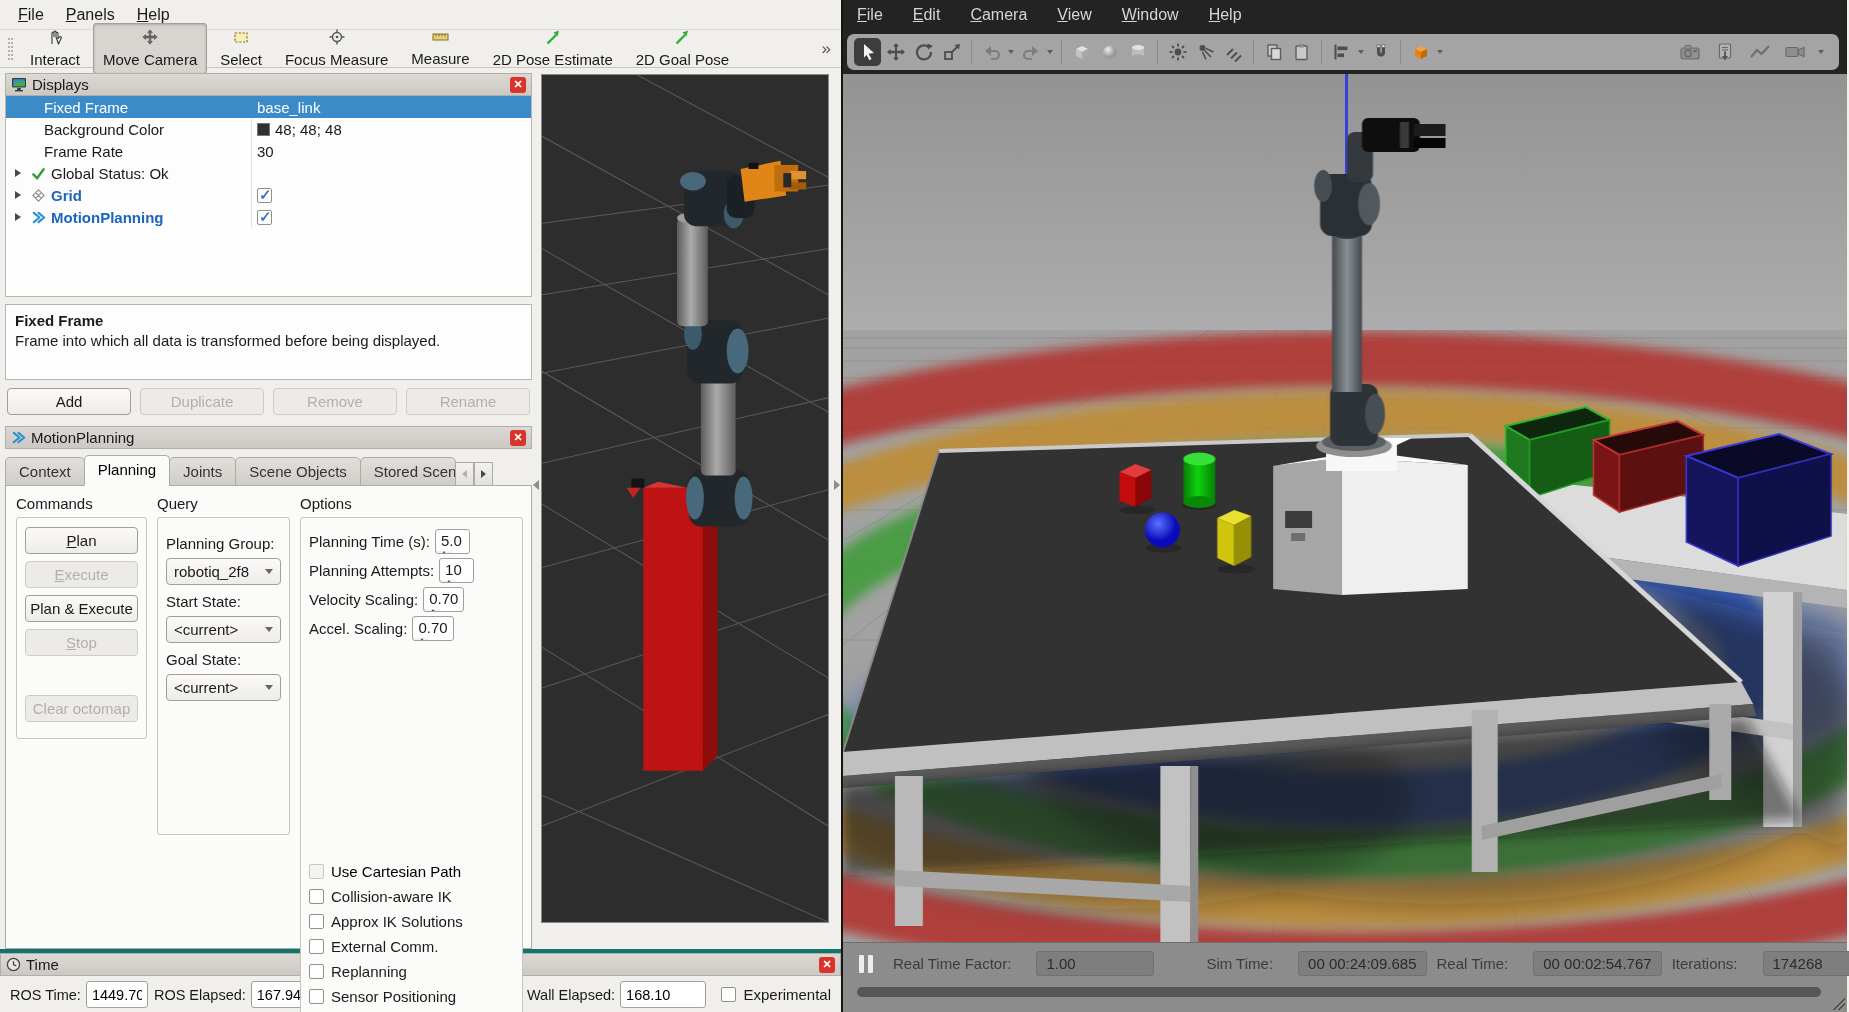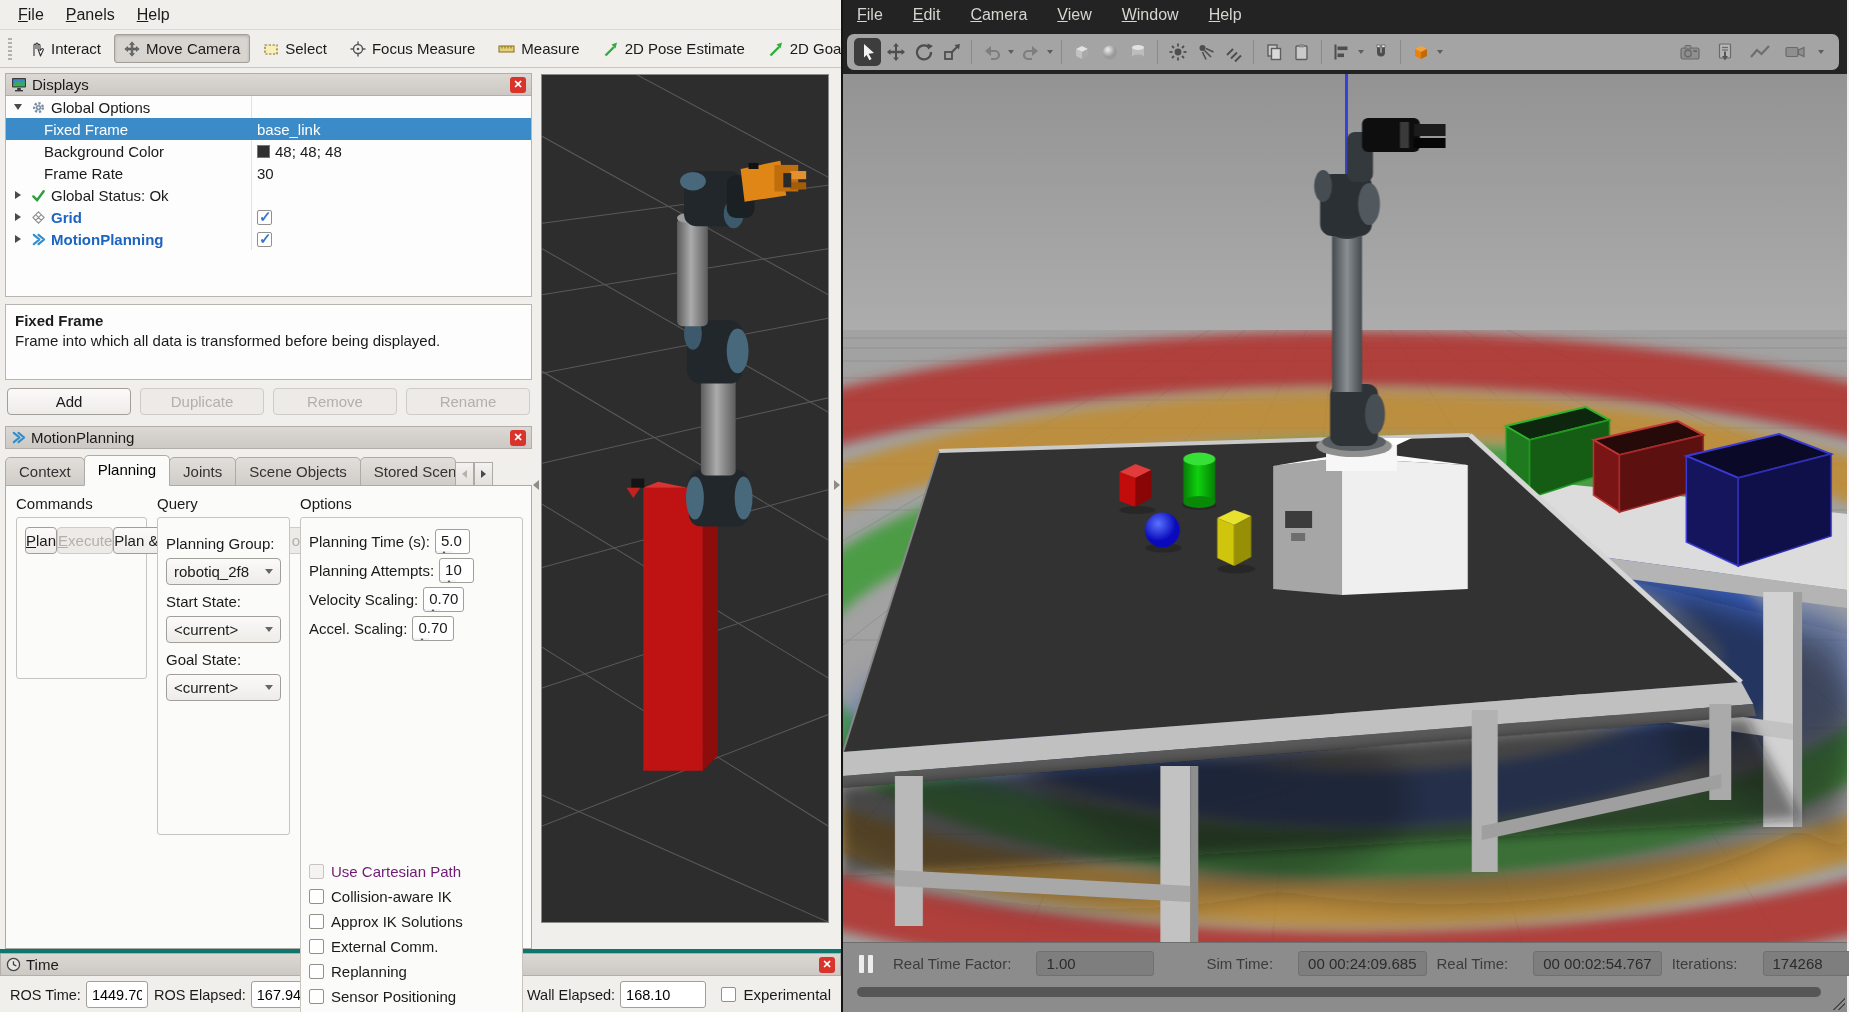--- a/index.html
+++ b/index.html
@@ -7,21 +7,21 @@
   body { font-family:"Liberation Sans",sans-serif; font-size:15px; color:#1a1a1a; background:#f0efeb; }
   .screen { display:flex; width:1849px; height:1012px; }
 
   
   .rviz { width:843px; height:1012px; display:flex; flex-direction:column; background:#f0efeb; border-right:2px solid #151515; }
   .rv-menubar { height:30px; display:flex; align-items:center; padding:0 8px; gap:2px; background:#f0efeb; border-bottom:1px solid #dcd9d4; font-size:16px; }
   .rv-menu-item { padding:2px 10px; border-radius:3px; }
   .rv-menu-item:first-letter { text-decoration:underline; }
   .rv-toolbar { height:38px; display:flex; align-items:center; padding:0 4px; gap:3px; border-bottom:1px solid #c9c6c1; }
   .rv-drag-dots { width:5px; height:22px; border-left:2px dotted #b5b2ad; border-right:2px dotted #b5b2ad; margin:0 4px; }
-  .rv-tool { display:flex; align-items:center; gap:6px; padding:5px 9px; border:1px solid transparent; border-radius:3px; font-size:15px; white-space:nowrap; }
+  .rv-tool { display:flex; align-items:center; gap:6px; padding:5px 9px; border:1px solid transparent; border-radius:3px; font-size:15px; white-space:nowrap;flex-direction:column; }
   .rv-tool.active { background:#d8d5d0; border:1px solid #a29f9a; box-shadow:inset 0 1px 3px rgba(0,0,0,.2); }
   .rv-overflow { margin-left:auto; color:#555; font-size:17px; padding:0 6px; }
 
   .rv-content { flex:1; min-height:0; display:flex; position:relative; }
   .rv-left { width:534px; display:flex; flex-direction:column; padding:5px 2px 0 5px; }
 
   .dock-header { height:23px; background:linear-gradient(#dcd9d4,#ccc9c4); border:1px solid #b2afaa; display:flex; align-items:center; gap:5px; padding:0 5px; font-size:15px; }
   .dock-close { margin-left:auto; width:16px; height:16px; background:#d9342b; border-radius:3px; color:#fff; font-size:11px; line-height:15px; text-align:center; font-weight:bold; }
 
   
@@ -53,42 +53,42 @@
   .mp-tab.active { background:#fbfbfa; height:31px; border-bottom:1px solid #fbfbfa; color:#000; }
   .mp-tab.cut { max-width:96px; overflow:hidden; }
   .tab-scroll { width:19px; height:24px; background:linear-gradient(#f3f2f0,#e2e0dc); border:1px solid #aeaba6; display:flex; align-items:center; justify-content:center; }
   .tab-scroll .tri-l { width:0;height:0;border-right:5px solid #b5b2ad;border-top:4px solid transparent;border-bottom:4px solid transparent; }
   .tab-scroll .tri-r { width:0;height:0;border-left:5px solid #4a4a4a;border-top:4px solid transparent;border-bottom:4px solid transparent; }
   .mp-body { flex:1; background:#fbfbfa; border:1px solid #aeaba6; margin-top:-1px; padding:9px 8px 8px 10px; display:flex; flex-direction:column; min-height:0; }
   .mp-cols { display:flex; gap:10px; }
   .col-heading { font-size:15px; margin-bottom:5px; }
   .group-box { border:1px solid #c8c5c0; border-radius:3px; background:#fbfbfa; padding:9px 8px; }
   .cmd-col { width:131px; }
-  .cmd-box { display:flex; flex-direction:row; height:162px; }
+  .cmd-box { display:flex; flex-direction:column; height:222px; }
   .cmd-box .btn { flex:none; margin-bottom:7px; }
   .btn.u-first:first-letter { text-decoration:underline; }
   .cmd-spacer { flex:1; }
   .query-col { width:133px; }
   .query-box { height:318px; }
   .q-label { font-size:15px; margin:8px 0 6px 0; }
   .q-label:first-child { margin-top:8px; }
   .dropdown { height:27px; background:linear-gradient(#fbfaf9,#eeece9); border:1px solid #a29f9a; border-radius:4px; display:flex; align-items:center; padding:0 7px; font-size:15px; }
   .dd-caret { margin-left:auto; width:0; height:0; border-top:5px solid #666; border-left:4px solid transparent; border-right:4px solid transparent; }
   .opt-col { flex:1; }
   .opt-box { height:502px; display:flex; flex-direction:column; padding-top:11px; }
   .opt-row { display:flex; align-items:center; margin-bottom:4px; font-size:15px; }
   .spinbox { display:flex; margin-left:5px; height:25px; background:#fff; border:1px solid #a29f9a; border-radius:3px; overflow:hidden;flex-direction:column; }
   .spin-val { padding:2px 5px; font-size:15px; min-width:33px; }
   .spin-arrows { width:16px; border-left:1px solid #c5c2bd; display:flex; flex-direction:column; background:linear-gradient(#f6f5f3,#e8e6e2); }
   .spin-arrows div { flex:1; display:flex; align-items:center; justify-content:center; }
   .sa-up { width:0;height:0;border-bottom:4px solid #555;border-left:3.5px solid transparent;border-right:3.5px solid transparent; }
   .sa-dn { width:0;height:0;border-top:4px solid #555;border-left:3.5px solid transparent;border-right:3.5px solid transparent; }
   .opt-checks { margin-top:auto; display:flex; flex-direction:column; gap:8px; padding-bottom:4px; }
   .check-row { display:flex; align-items:center; gap:7px; font-size:15px; }
-  .check-row.disabled { color:#701a75; }
+  .check-row.disabled { color:#000000; }
 
   
   .rv-vpwrap { flex:1; position:relative; padding:6px 12px 26px 7px; }
   .rv-canvas { width:100%; height:100%; background:#2d2d2d; border:1px solid #8a8a8a; }
   .split-arrow { position:absolute; top:412px; width:0; height:0; }
   .split-arrow.left { left:-1px; border-right:6px solid #8f8c87; border-top:5px solid transparent; border-bottom:5px solid transparent; }
   .split-arrow.right { right:1px; border-left:6px solid #8f8c87; border-top:5px solid transparent; border-bottom:5px solid transparent; }
 
   
   .time-panel { border-top:4px solid #0f766e; }
@@ -202,31 +202,20 @@
               <rect x="1" y="1" width="14" height="9.5" rx="1" fill="#3a3a3a"></rect>
               <rect x="2.2" y="2.2" width="11.6" height="7" fill="#3b8bc8"></rect>
               <path d="M2.2 7.5 L7 4 L10 6.5 L13.8 3.5 V9.2 H2.2 Z" fill="#3fae4a"></path>
               <rect x="6.2" y="11" width="3.6" height="2" fill="#3a3a3a"></rect>
               <rect x="4" y="13" width="8" height="1.4" fill="#3a3a3a"></rect>
             </svg>
           <span>Displays</span>
           <span class="dock-close">✕</span>
         </div>
         <div class="disp-tree">
-          <div class="tree-row">
-            <span class="tree-label-cell">
-                <i class="exp down"></i>
-              <svg class="icon-svg" width="15" height="15" viewBox="0 0 16 16">
-                  <circle cx="8" cy="8" r="4.6" fill="none" stroke="#7b8fa3" stroke-width="2.6" stroke-dasharray="2.4 1.8"></circle>
-                  <circle cx="8" cy="8" r="2" fill="none" stroke="#7b8fa3" stroke-width="1.6"></circle>
-                </svg>
-              <span>Global Options</span>
-              </span>
-            <span class="tree-value-cell"></span>
-          </div>
           <div class="tree-row selected">
             <span class="tree-label-cell indent1">
                 <span>Fixed Frame</span>
               </span>
             <span class="tree-value-cell">base_link</span>
           </div>
           <div class="tree-row">
             <span class="tree-label-cell indent1">
                 <span>Background Color</span>
               </span>

